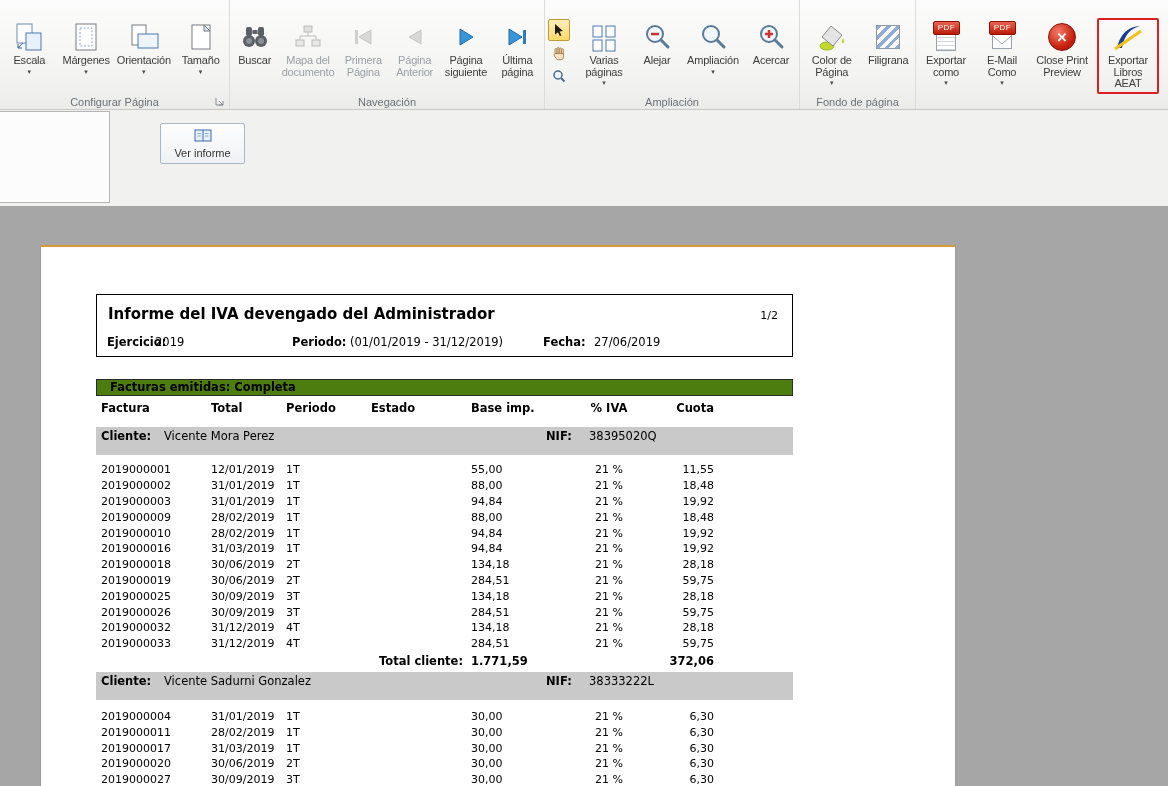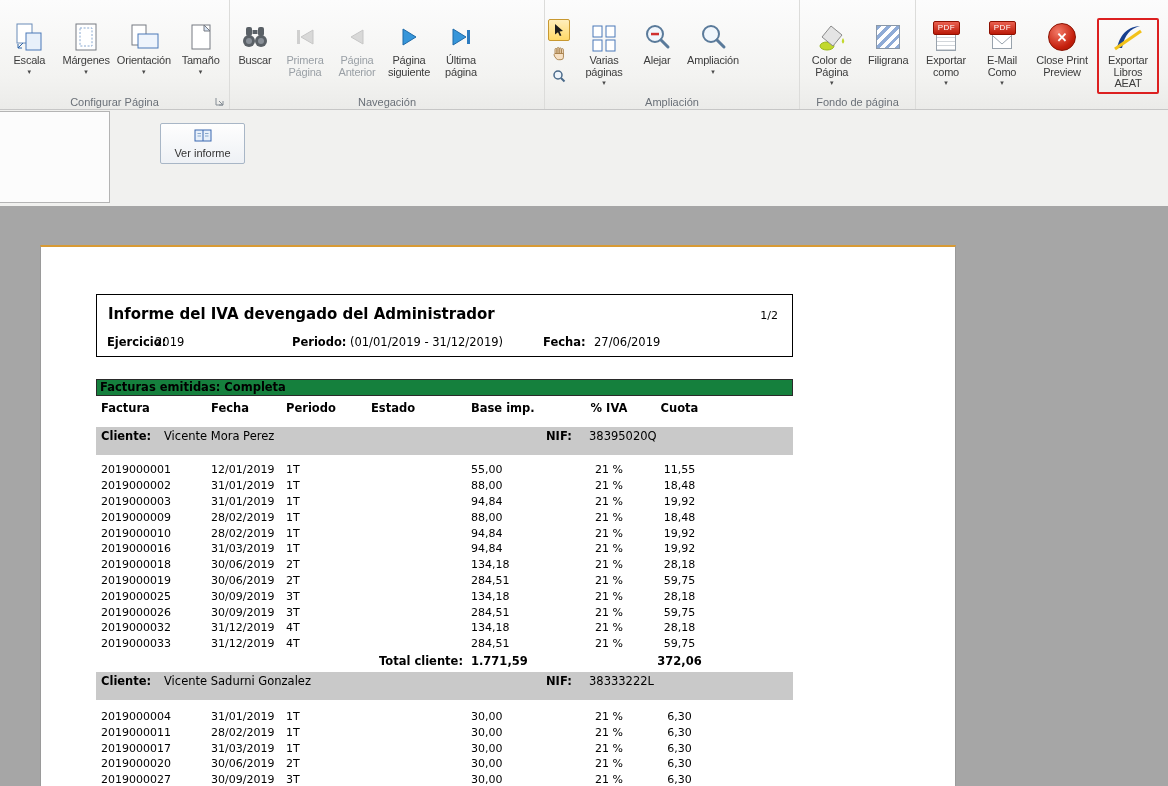--- a/index.html
+++ b/index.html
@@ -62,29 +62,29 @@
   .page-content{position:absolute;left:55px;top:47px;width:697px;font-family:"DejaVu Sans",sans-serif;color:#000;}
   .b{font-weight:bold;text-align:right;}
 
   .header-box{position:relative;height:61px;border:1px solid #000;}
   .rtitle{position:absolute;left:11px;top:10px;font-size:15px;font-weight:bold;white-space:nowrap;}
   .rpage{position:absolute;right:14px;top:14px;font-size:11px;}
   .rinfo{position:absolute;left:10px;top:40px;width:680px;height:16px;font-size:11.5px;}
   .rinfo span{position:absolute;white-space:nowrap;}
   .i-ej-l{left:0}.i-ej-v{left:48px}.i-pe-l{left:185px}.i-pe-v{left:243px}.i-fe-l{left:436px}.i-fe-v{left:487px}
 
-  .section-bar{margin-top:22px;height:15px;border:1px solid #2a2a2a;background:#15803d;
-               font-size:11.5px;font-weight:bold;line-height:15px;padding-left:3px;}
+  .section-bar{margin-top:22px;height:15px;border:1px solid #2a2a2a;background:#4d7c0f;
+               font-size:11.5px;font-weight:bold;line-height:15px;padding-left:13px;}
   .t-row{display:grid;grid-template-columns:115px 75px 85px 100px 102px 72px 69px 1fr;
          height:15.8px;align-items:center;font-size:11px;}
   .t-row span{white-space:nowrap;}
   .c1{padding-left:5px;}
   .c5{text-align:left;}
   .c6{text-align:center;}
-  .c7{text-align:center;}
+  .c7{text-align:right;}
   .col-headers{margin-top:3px;height:17px;font-size:11.5px;font-weight:bold;}
   .col-headers .c5{padding-right:13px;}
 
   .client-group{margin-top:3px;}
   .client-group:first-child{margin-top:11px;}
   .client-bar{position:relative;height:28px;background:#c9c9c9;font-size:11.5px;line-height:18px;}
   .client-bar span{position:absolute;white-space:nowrap;}
   .cl-label{left:5px;}.cl-name{left:68px;}.cl-nif-label{left:450px;}.cl-nif{left:493px;}
   .rows{margin-top:7px;}
   .client-group:nth-child(2) .rows{margin-top:9px;}
@@ -162,20 +162,31 @@
                 <rect x="18" y="5" width="6" height="9" rx="2"></rect>
                 <rect x="12.5" y="8" width="5" height="4"></rect>
                 <circle cx="9" cy="19" r="6"></circle>
                 <circle cx="21" cy="19" r="6"></circle>
                 <circle cx="9" cy="19" r="3" fill="#8a9098"></circle>
                 <circle cx="21" cy="19" r="3" fill="#8a9098"></circle>
               </svg>
           </span>
           <span class="rlbl">Buscar</span>
         </div>
+        <div class="rbtn disabled" style="width:58px">
+          <span class="ricon">
+            <svg width="30" height="30" viewBox="0 0 30 30">
+                <rect x="11" y="4" width="8" height="6" fill="#cfd3d7" stroke="#969ca2"></rect>
+                <path d="M15 10 v4 M7 14 h16 M7 14 v4 M23 14 v4" stroke="#969ca2" fill="none"></path>
+                <rect x="3" y="18" width="8" height="6" fill="#dfe3e7" stroke="#969ca2"></rect>
+                <rect x="19" y="18" width="8" height="6" fill="#dfe3e7" stroke="#969ca2"></rect>
+              </svg>
+          </span>
+          <span class="rlbl">Mapa del documento</span>
+        </div>
         <div class="rbtn disabled" style="width:50px">
           <span class="ricon">
             <svg width="30" height="30" viewBox="0 0 30 30">
                 <rect x="7" y="8" width="3" height="14" fill="#b8bcc0"></rect>
                 <path d="M23 8 L11 15 L23 22 Z" fill="#c6cace" stroke="#a8acb0"></path>
               </svg>
           </span>
           <span class="rlbl">Primera Página</span>
         </div>
         <div class="rbtn disabled" style="width:50px">
@@ -259,20 +270,30 @@
         </div>
         <div class="rbtn" style="width:60px">
           <span class="ricon">
             <svg width="30" height="30" viewBox="0 0 30 30">
                 <circle cx="13" cy="12" r="8" fill="#f0f6fc" stroke="#5a7a9a" stroke-width="2"></circle>
                 <line x1="19" y1="18" x2="26" y2="25" stroke="#5a7a9a" stroke-width="3" stroke-linecap="round"></line>
               </svg>
           </span>
           <span class="rlbl">Ampliación</span>
           <span class="rarrow">▾</span>
+        </div>
+        <div class="rbtn" style="width:52px">
+          <span class="ricon">
+            <svg width="30" height="30" viewBox="0 0 30 30">
+                <circle cx="13" cy="12" r="8" fill="#f0f6fc" stroke="#5a7a9a" stroke-width="2"></circle>
+                <line x1="19" y1="18" x2="26" y2="25" stroke="#5a7a9a" stroke-width="3" stroke-linecap="round"></line>
+                <path d="M13 8 v8 M9 12 h8" stroke="#d03030" stroke-width="2.5"></path>
+              </svg>
+          </span>
+          <span class="rlbl">Acercar</span>
         </div>
       </div>
       <div class="rgrouplabel">
         <span>Ampliación</span>
       </div>
     </div>
 
     <div class="rgroup g4">
       <div class="rbuttons">
         <div class="rbtn" style="width:60px">
@@ -372,21 +393,21 @@
             <span class="i-pe-v">(01/01/2019 - 31/12/2019)</span>
             <span class="b i-fe-l">Fecha:</span>
             <span class="i-fe-v">27/06/2019</span>
           </div>
         </div>
 
         <div class="section-bar">Facturas emitidas: Completa</div>
 
         <div class="t-row col-headers">
           <span class="c1">Factura</span>
-          <span class="c2">Fecha</span>
+          <span class="c2">Total</span>
           <span class="c3">Periodo</span>
           <span class="c4">Estado</span>
           <span class="c5">Base imp.</span>
           <span class="c6">% IVA</span>
           <span class="c7">Cuota</span>
         </div>
 
         <div id="client-groups">
   <div class="client-group">
     <div class="client-bar">

